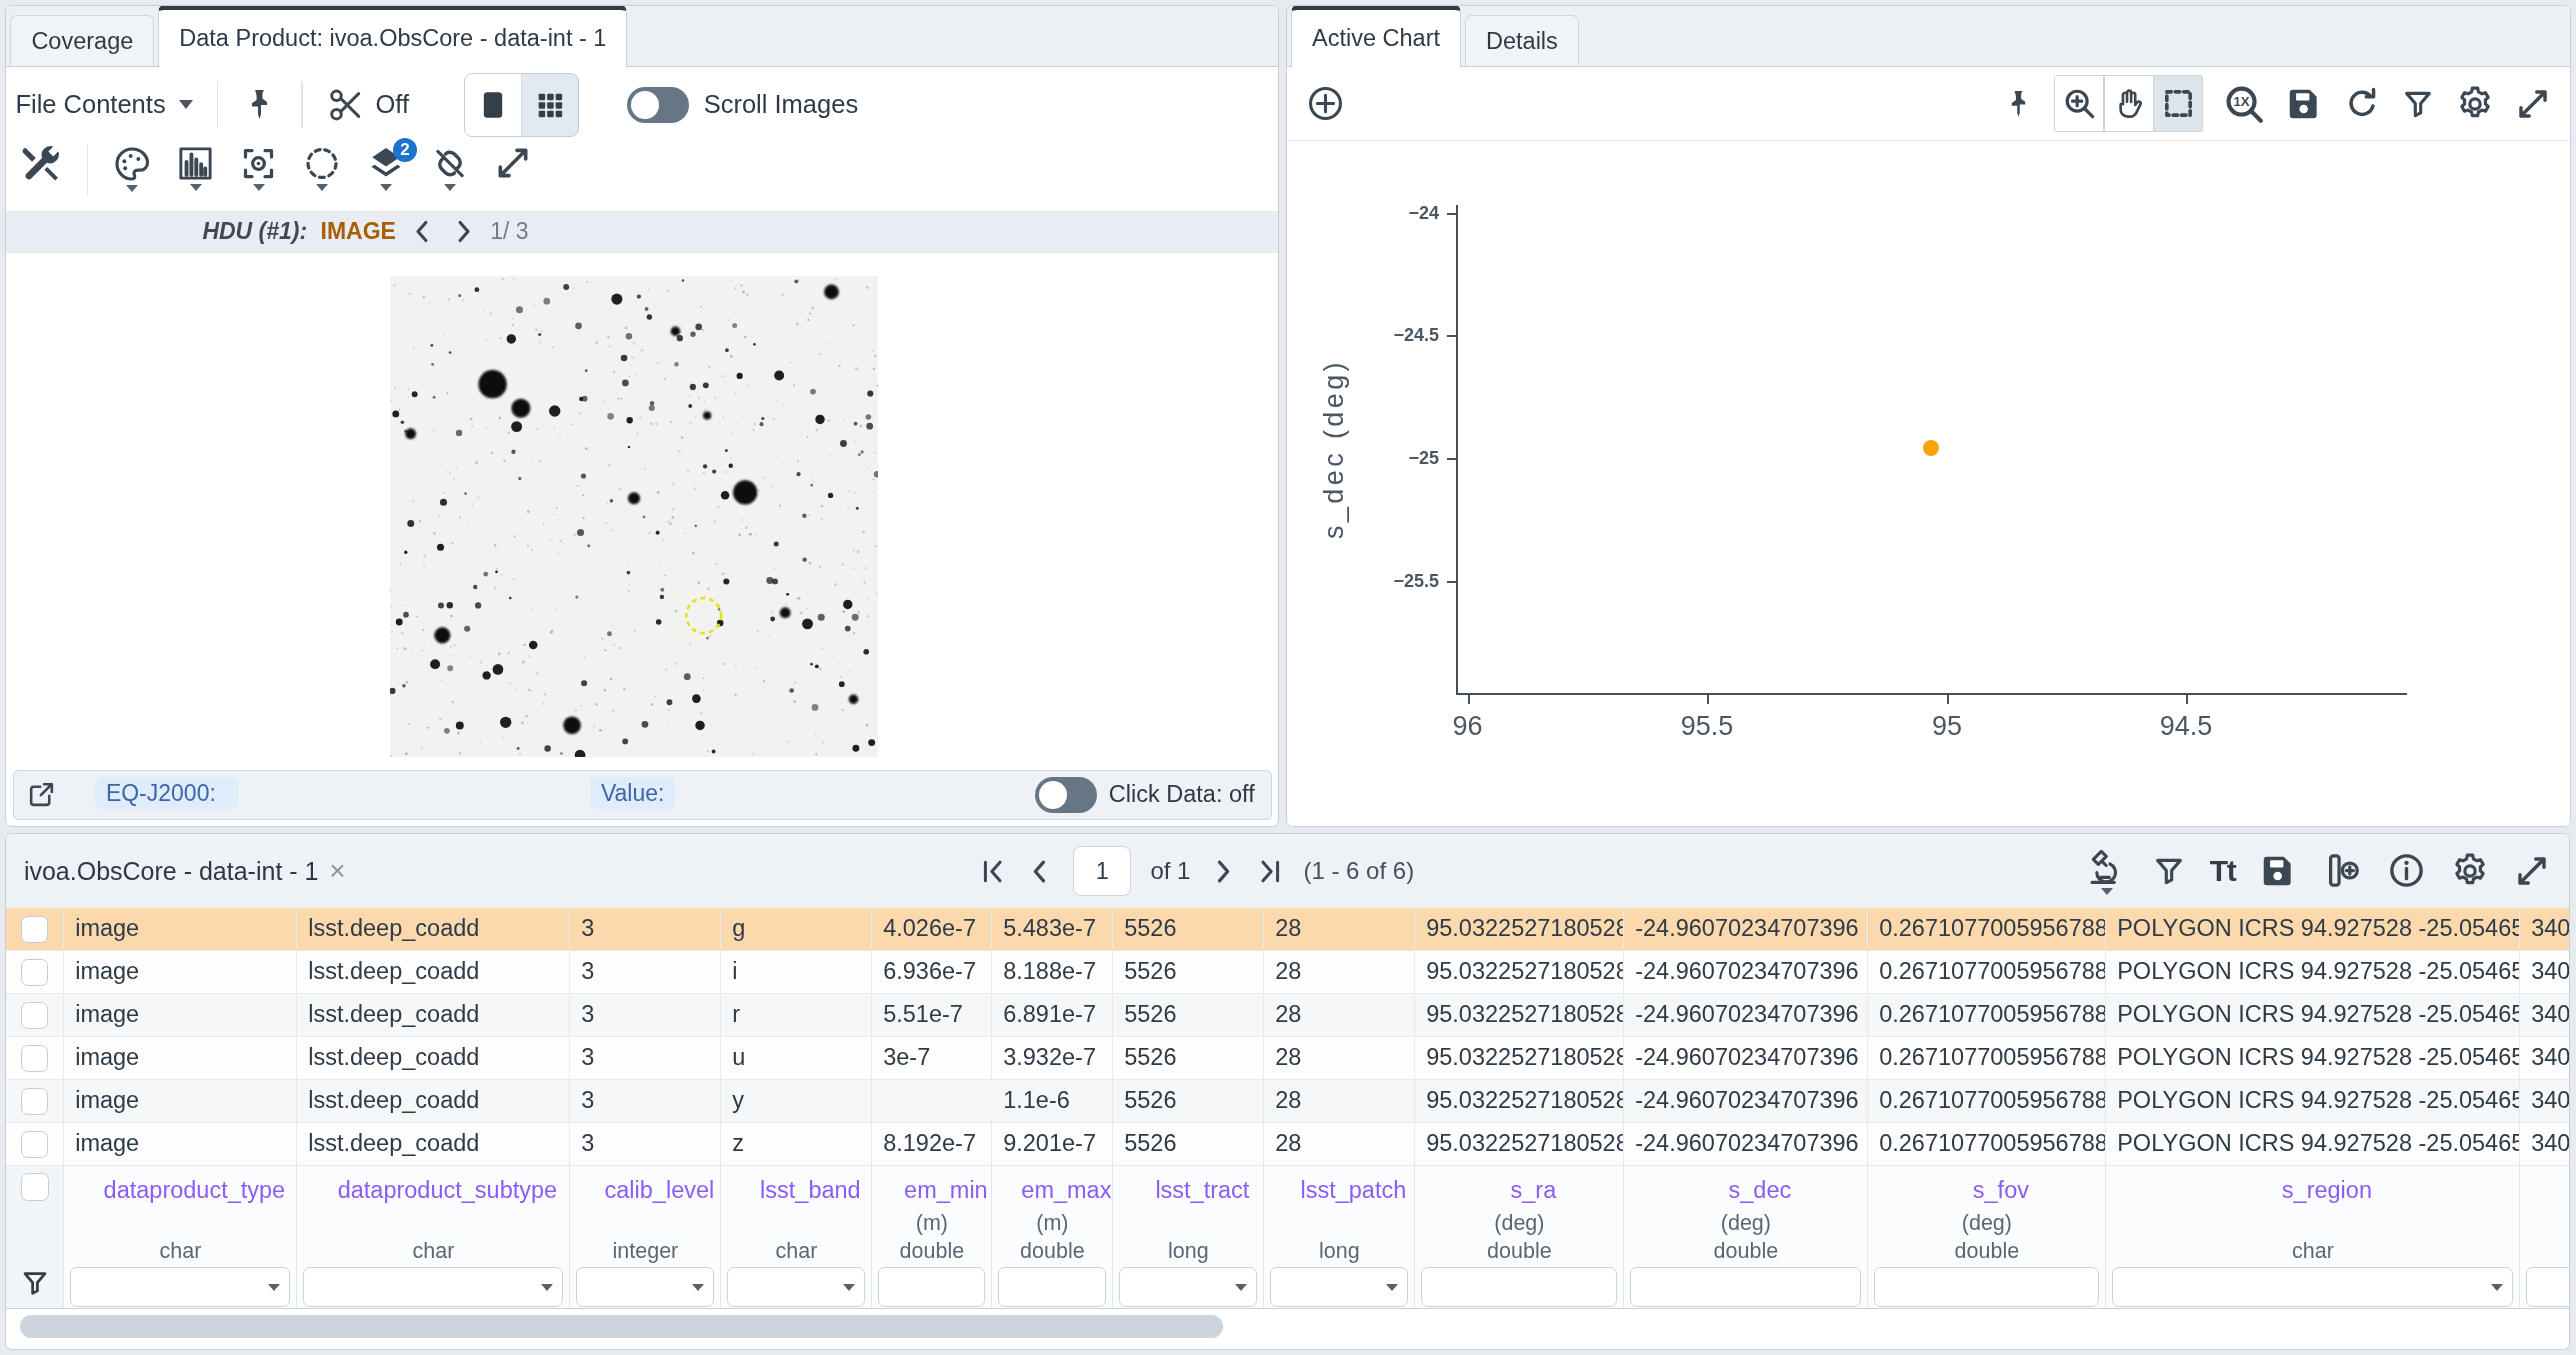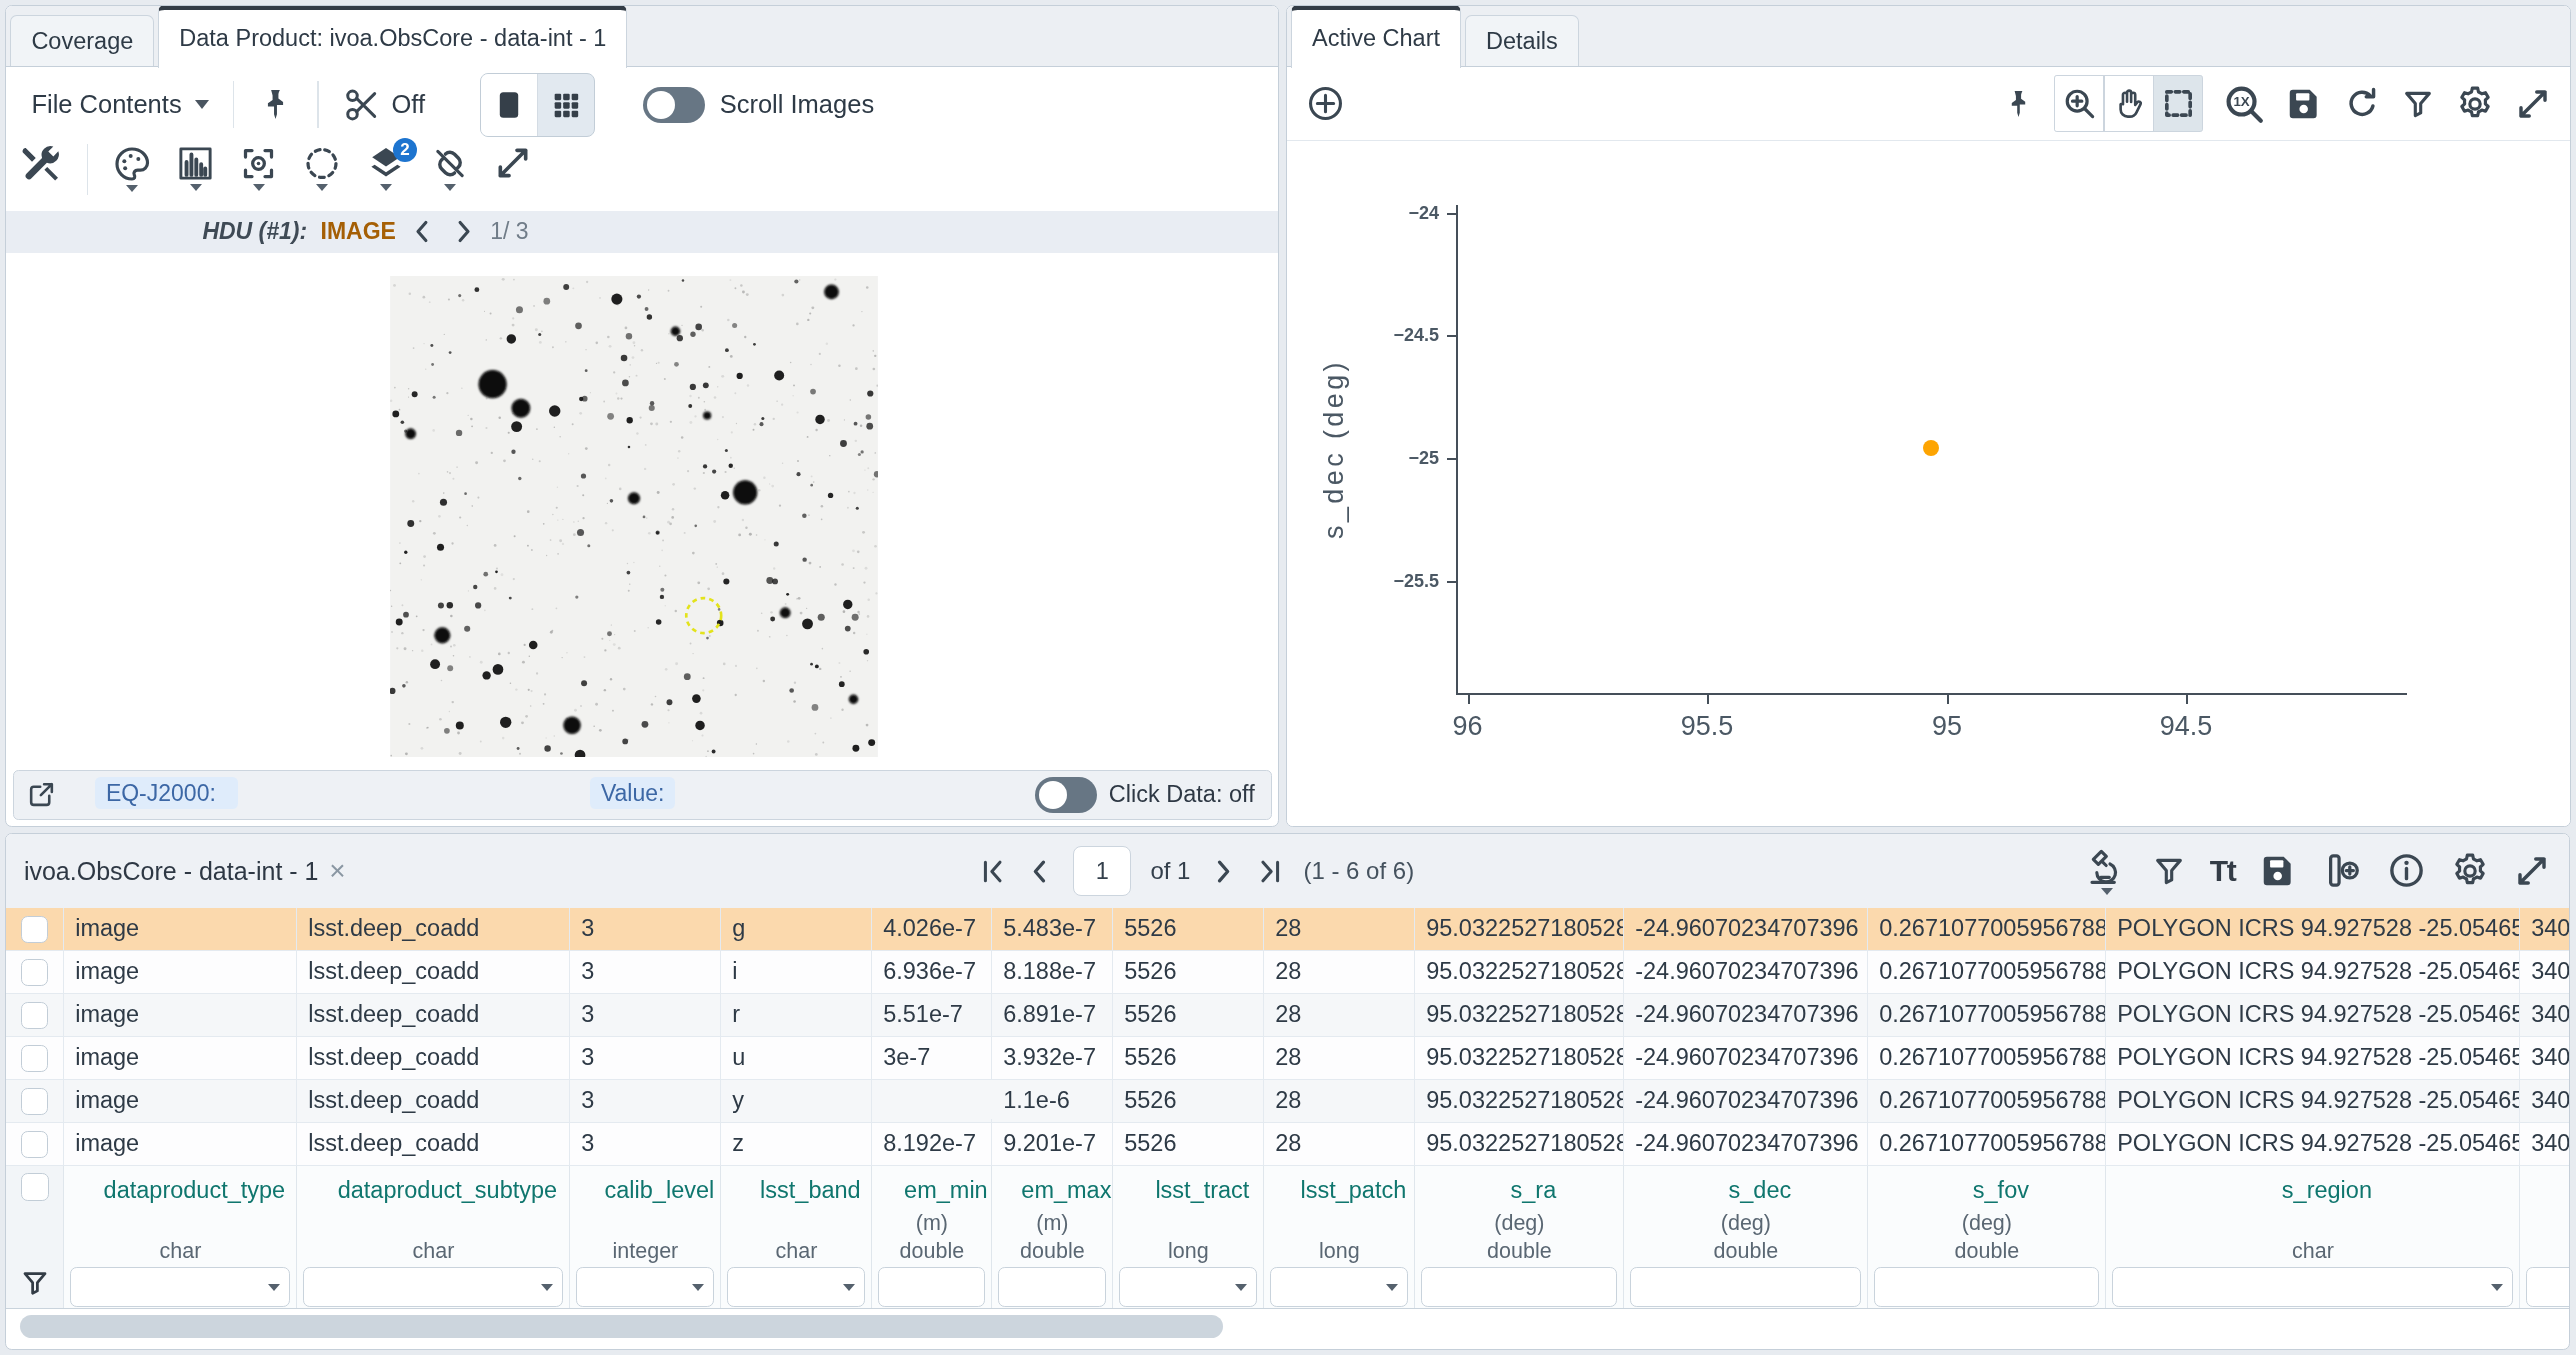--- a/index.html
+++ b/index.html
@@ -26,21 +26,21 @@
   .ic svg{width:100%;height:100%;}
   .sep{width:1.3px;height:47px;background:#dde4ea;flex:none;}
   .caret-down{width:0;height:0;border-left:7.4px solid transparent;border-right:7.4px solid transparent;
     border-top:9.4px solid #4a5560;display:inline-block;}
   .caret-sm{width:0;height:0;border-left:6px solid transparent;border-right:6px solid transparent;
     border-top:7.4px solid #55616d;display:inline-block;}
   .toggle{width:62px;height:36px;border-radius:18px;background:#677684;position:relative;flex:none;cursor:pointer;}
   .toggle .knob{position:absolute;left:4px;top:4px;width:28px;height:28px;border-radius:50%;background:#fff;}
 
   
-  .toolbar1{height:75px;display:flex;align-items:center;padding:0 25px;font-size:25.5px;flex:none;}
+  .toolbar1{height:75px;display:flex;align-items:center;padding:0 9px;font-size:25.5px;flex:none;}
   .fc{display:flex;align-items:center;gap:13.4px;cursor:pointer;}
   .tb-gap{width:24px;flex:none;}
   .viewgroup{display:flex;border:1.3px solid #c2cdd7;border-radius:8px;overflow:hidden;background:#e2e9f0;margin-left:6.7px;}
   .viewgroup .vbtn{width:56px;height:62px;display:flex;align-items:center;justify-content:center;cursor:pointer;}
   .viewgroup .vbtn.active{background:#fff;border-right:1.3px solid #d4dce4;}
   .toolbar2{height:67px;display:flex;align-items:flex-start;padding:1.3px 13.4px 0;gap:24px;flex:none;}
   .t2item{display:flex;flex-direction:column;align-items:center;gap:1.3px;position:relative;cursor:pointer;}
   .badge{position:absolute;top:-5.4px;right:-10.8px;width:24px;height:24px;border-radius:50%;
     background:#1d74cf;color:#fff;font-size:17px;font-weight:bold;display:flex;align-items:center;justify-content:center;}
 
@@ -92,21 +92,21 @@
   .pagebox{width:56px;height:48px;background:#fff;border:1.3px solid #ccd5de;border-radius:8px;
     display:flex;align-items:center;justify-content:center;font-size:23.5px;}
   .pg-range{color:#45525e;}
   .tbl-icons{position:absolute;right:19px;display:flex;align-items:center;gap:24px;}
   .tt-icon{font-size:30px;font-weight:bold;color:#333c46;letter-spacing:-1.3px;cursor:pointer;}
 
   .grid{flex:1;position:relative;overflow:hidden;font-size:23.5px;}
   .thead{display:flex;height:142px;background:#f2f5f8;border-bottom:1.3px solid #c9d3dc;}
   .th{box-sizing:border-box;flex:none;background:#fafcfd;border-right:1.3px solid #dfe6ec;
     display:flex;flex-direction:column;align-items:center;padding-top:5.4px;overflow:hidden;}
-  .th-name{font-size:23.5px;color:#0f766e;height:38px;line-height:38px;white-space:nowrap;margin-left:28px;}
+  .th-name{font-size:23.5px;color:#8b5cf6;height:38px;line-height:38px;white-space:nowrap;margin-left:28px;}
   .th-unit,.th-type{font-size:21.5px;color:#5a6773;height:28px;line-height:28px;white-space:nowrap;}
   .th-filter{width:calc(100% - 12px);height:40px;background:#fff;border:1.3px solid #c9d3dc;
     border-radius:6.7px;position:relative;box-sizing:border-box;margin-top:1.3px;flex:none;}
   .th-filter .caret-sm{position:absolute;right:9.4px;top:16px;}
   .thcb{box-sizing:border-box;flex:none;display:flex;flex-direction:column;align-items:center;
     justify-content:space-between;padding:6.7px 0 9.4px;background:#f2f5f8;border-right:1.3px solid #dfe6ec;}
   .cb{width:28px;height:28px;border:1.3px solid #c2cdd7;border-radius:6.7px;background:#fff;box-sizing:border-box;cursor:pointer;}
   .funnel-sm{width:30px;height:32px;color:#333c46;}
   .tr{display:flex;height:42px;border-bottom:1.3px solid #e4eaf0;background:#fdfdfe;}
   .tr.alt{background:#f5f7f9;}

